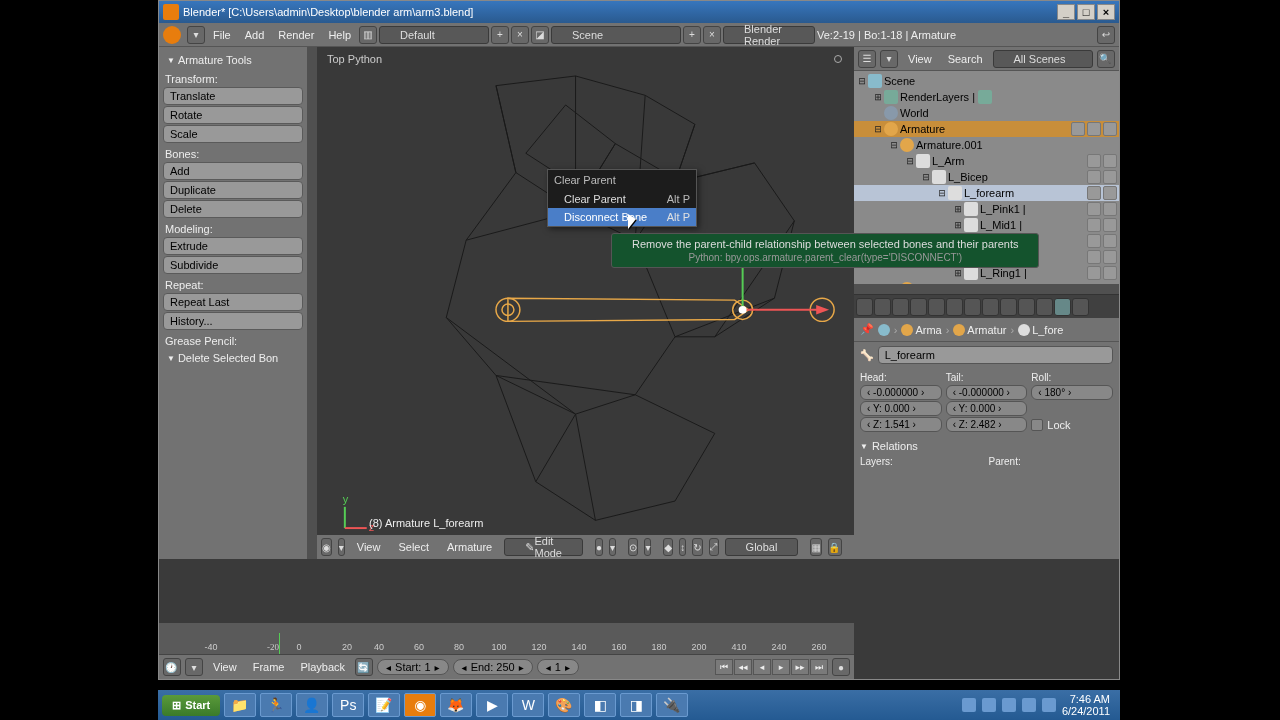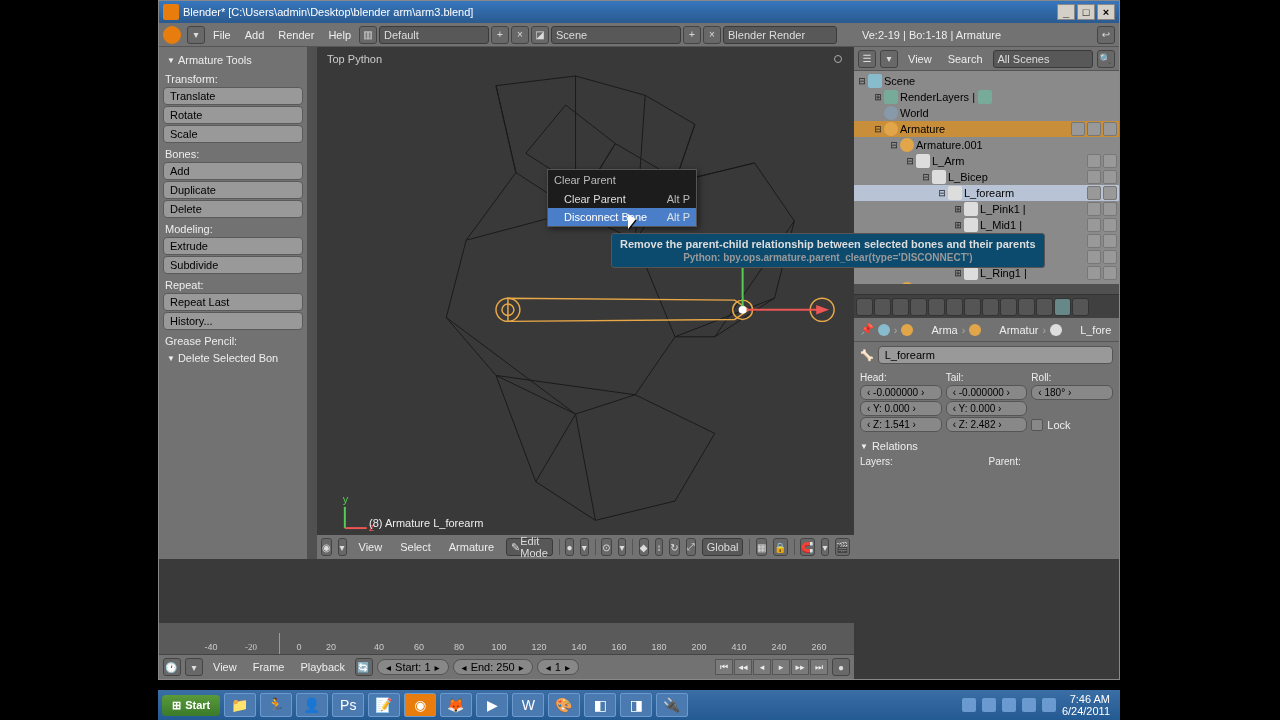--- a/index.html
+++ b/index.html
@@ -6,21 +6,21 @@
 body { width:1280px; height:720px; background:#000; overflow:hidden; position:relative; }
 .window { position:absolute; left:158px; top:0; width:962px; height:680px; background:#3a3a3a; border:1px solid #888; }
 .titlebar { height:22px; background:linear-gradient(#3776bd,#2a5a8f); display:flex; align-items:center; color:#fff; font-size:11px; padding:0 4px; }
 .titlebar .ico { width:16px; height:16px; background:#e87d0d; border-radius:2px; margin-right:4px; }
 .titlebar .btns { margin-left:auto; display:flex; gap:2px; }
 .titlebar .btns span { width:18px; height:16px; background:#d4d0c8; border:1px solid #888; display:flex; align-items:center; justify-content:center; color:#000; font-weight:bold; cursor:pointer; }
 .topmenu { height:24px; background:#727272; display:flex; align-items:center; padding:0 4px; gap:2px; border-bottom:1px solid #555; }
 .topmenu .logo { width:18px; height:18px; background:#e87d0d; border-radius:9px; margin-right:4px; }
 .topmenu .w { color:#eee; }
 .mitem { padding:2px 6px; color:#eee; cursor:pointer; }
-.dropdown { background:#585858; border:1px solid #3a3a3a; color:#ddd; height:18px; padding:0 4px; border-radius:3px; display:inline-flex; align-items:center; }
+.dropdown { background:#585858; border:1px solid #3a3a3a; color:#ddd; height:18px; padding:0 20px; border-radius:3px; display:inline-flex; align-items:center; }
 .iconbtn { width:18px; height:18px; background:#686868; border:1px solid #444; border-radius:3px; cursor:pointer; display:inline-flex; align-items:center; justify-content:center; color:#ddd; font-size:10px; }
 .mainrow { display:flex; height:512px; }
 
 .leftpanel { width:148px; background:#727272; padding:4px; overflow:hidden; }
 .phead { background:#727272; color:#eee; padding:3px 4px; font-size:11px; display:flex; align-items:center; cursor:pointer; }
 .phead::before { content:"▼"; font-size:8px; margin-right:3px; }
 .plabel { color:#eee; padding:4px 2px 2px; font-size:11px; }
 .pbtn { display:block; width:100%; background:#999; border:1px solid #5a5a5a; border-radius:4px; color:#000; padding:2px 6px; margin-bottom:1px; text-align:left; cursor:pointer; font-size:11px; }
 .leftscroll { width:10px; background:#505050; }
 
@@ -29,21 +29,21 @@
 .vpdot { position:absolute; top:8px; right:12px; width:8px; height:8px; border:1px solid #aaa; border-radius:4px; }
 .bonelabel { position:absolute; bottom:30px; left:52px; color:#eee; }
 .wire { position:absolute; left:0; top:0; width:100%; height:100%; }
 
 .ctxmenu { position:absolute; left:388px; top:168px; background:#1c1c1c; border:1px solid #555; box-shadow:2px 2px 6px rgba(0,0,0,.5); width:150px; color:#ddd; }
 .ctxtitle { padding:4px 6px; color:#bbb; font-size:11px; }
 .ctxitem { padding:3px 6px 3px 16px; display:flex; justify-content:space-between; cursor:pointer; font-size:11px; }
 .ctxitem.hl { background:#4a7ec8; color:#fff; }
 .ctxitem .sc { color:#bbb; }
 .ctxitem.hl .sc { color:#e0e0e0; }
-.tooltip { position:absolute; left:452px; top:232px; background:#0c4a6e; border:1px solid #555; color:#ddd; padding:4px 8px; font-size:11px; z-index:20; border-radius:3px;font-weight:bold; }
+.tooltip { position:absolute; left:452px; top:232px; background:#14532d; border:1px solid #555; color:#ddd; padding:4px 20px; font-size:11px; z-index:20; border-radius:3px; }
 .tooltip .py { color:#999; text-align:center; font-size:10px; margin-top:2px; }
 
 .vpfoot { position:absolute; bottom:0; left:0; right:0; height:24px; background:#727272; display:flex; align-items:center; padding:0 4px; gap:6px; }
 .vpfoot .mitem { color:#eee; }
 .vpfoot .sep { width:1px; height:16px; background:#555; }
 
 .rightcol { width:265px; background:#727272; display:flex; flex-direction:column; }
 .outlhead { height:24px; background:#727272; display:flex; align-items:center; padding:0 4px; gap:4px; border-bottom:1px solid #555; }
 .outliner { flex:1; background:#8a8a8a; overflow:auto; padding:2px 0; max-height:330px; }
 .orow { display:flex; align-items:center; padding:1px 2px; color:#000; font-size:11px; }
@@ -58,21 +58,21 @@
 .orow .oi.arm { background:#e2a64a; border-radius:7px; }
 .orow .oi.bone { background:#ddd; }
 .orow .oi.cam { background:#e2a64a; }
 .orow .right { margin-left:auto; display:flex; gap:2px; }
 .orow .ri { width:14px; height:14px; border:1px solid #777; background:#999; border-radius:2px; cursor:pointer; }
 
 .propshead { height:24px; background:#404040; display:flex; align-items:center; padding:0 2px; gap:1px; border-top:1px solid #333; }
 .ptab { width:17px; height:18px; background:#555; border:1px solid #333; border-radius:3px; cursor:pointer; }
 .ptab.act { background:#688; }
 .breadcrumb { height:24px; background:#727272; display:flex; align-items:center; padding:0 6px; gap:4px; color:#eee; border-bottom:1px solid #555; }
-.breadcrumb .bc { display:flex; align-items:center; gap:18px; cursor:pointer; }
+.breadcrumb .bc { display:flex; align-items:center; gap:2px; cursor:pointer; }
 .breadcrumb .bc .oi { width:12px; height:12px; display:inline-block; border-radius:6px; }
 .breadcrumb .arr { color:#aaa; }
 .props { flex:1; background:#727272; padding:4px 6px; overflow:auto; }
 .namefield { display:flex; align-items:center; gap:4px; margin-bottom:8px; }
 .namefield input { flex:1; background:#999; border:1px solid #555; border-radius:4px; padding:2px 6px; color:#000; }
 .sect { color:#eee; padding:4px 0; display:flex; align-items:center; cursor:pointer; }
 .sect::before { content:"▼"; font-size:8px; margin-right:4px; }
 .trow { display:flex; gap:4px; margin-bottom:3px; }
 .tcol { flex:1; }
 .tlab { color:#eee; font-size:10px; margin-bottom:2px; }
@@ -120,22 +120,22 @@
     <span class="mitem">Render</span>
     <span class="mitem">Help</span>
     <span class="iconbtn">▥</span>
     <span class="dropdown" style="width:110px">Default</span>
     <span class="iconbtn">+</span>
     <span class="iconbtn">×</span>
     <span class="iconbtn">◪</span>
     <span class="dropdown" style="width:130px">Scene</span>
     <span class="iconbtn">+</span>
     <span class="iconbtn">×</span>
-    <span class="dropdown" style="width:114px">Blender Render</span>
-    <span class="w" style="margin-left:23px">Ve:2-19 | Bo:1-18 | Armature</span>
+    <span class="dropdown" style="width:92px">Blender Render</span>
+    <span class="w" style="margin-left:0">Ve:2-19 | Bo:1-18 | Armature</span>
     <span class="iconbtn" style="margin-left:auto">↩</span>
   </div>
 
   <div class="mainrow">
 
     <div class="leftpanel">
       <div class="phead">Armature Tools</div>
       <div class="plabel">Transform:</div>
       <button class="pbtn">Translate</button>
       <button class="pbtn">Rotate</button>
@@ -407,23 +407,23 @@
         </div>
       </div>
     </div>
   </div>
 
   <div class="timeline">
     <div class="tlgrey"></div>
     <div class="tlrule">
       <div class="cursor"></div>
     <span class="tick" style="left: 52px;">-40</span>
-        <span class="tick" style="left: 92px; font-family: Liberation Serif, serif;">-20</span>
+        <span class="tick" style="left: 114px; font-family: Liberation Serif, serif;">-20</span>
         <span class="tick" style="left: 140px;">0</span>
-        <span class="tick" style="left: 172px;">20</span>
+        <span class="tick" style="left: 188px;">20</span>
         <span class="tick" style="left: 220px;">40</span>
         <span class="tick" style="left: 260px;">60</span>
         <span class="tick" style="left: 300px;">80</span>
         <span class="tick" style="left: 340px;">100</span>
         <span class="tick" style="left: 380px; margin-top: 19px;">120</span>
         <span class="tick" style="left: 420px;">140</span>
         <span class="tick" style="left: 460px;">160</span>
         <span class="tick" style="left: 500px;">180</span>
         <span class="tick" style="left: 540px;">200</span>
         <span class="tick" style="left: 580px;">410</span>

